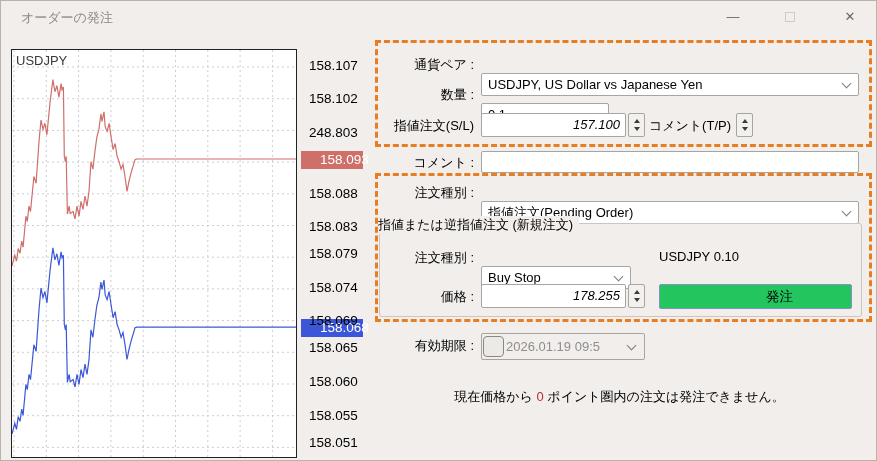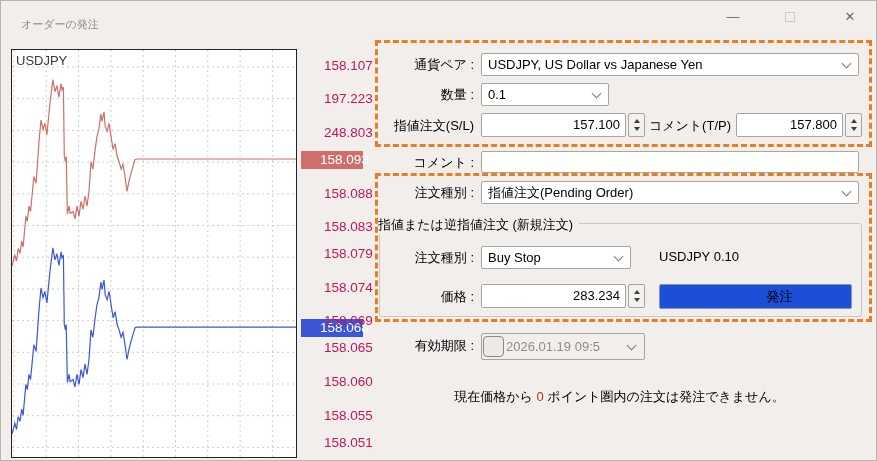--- a/index.html
+++ b/index.html
@@ -5,61 +5,61 @@
   * { box-sizing: border-box; margin: 0; padding: 0; }
   body {
     width: 877px; height: 461px; overflow: hidden;
     font-family: "Liberation Sans", "DejaVu Sans", sans-serif;
     background: #f1eeec;
   }
   .window { position: relative; width: 877px; height: 461px; background: #f1eeec; border: 1px solid #b9b3ae; }
 
   
   .titlebar { position: absolute; left: 0; top: 0; width: 100%; height: 32px; }
-  .title { position: absolute; left: 20px; top: 8px; font-size: 11px; color: #8f8984; margin-top: 8px; }
+  .title { position: absolute; left: 20px; top: 8px; font-size: 13px; color: #8f8984; }
   .wbtn { position: absolute; top: 4px; width: 30px; height: 24px; text-align: center; color: #6b6663; font-size: 13px; line-height: 24px; cursor: default; }
   .wbtn-min { left: 717px; }
   .wbtn-max { left: 774px; }
   .maxbox { display: inline-block; width: 10px; height: 10px; border: 1px solid #d0cbc7; margin-top: 7px; }
   .wbtn-close { left: 834px; }
 
   
   .chart-area { position: absolute; left: 10px; top: 48px; width: 350px; height: 409px; }
   .chart-box { position: absolute; left: 0; top: 0; width: 286px; height: 409px; background: #fff; border: 1px solid #222; }
   .chart-box svg { position: absolute; left: 0; top: 0; width: 100%; height: 100%; }
   .symbol { position: absolute; left: 4px; top: 3px; font-size: 13px; font-weight: normal; color: #39393b; }
   .price-scale { position: absolute; left: 288px; top: 0; width: 72px; height: 409px; }
-  .tick { position: absolute; left: 25px; font-size: 13.5px; color: #be185d; white-space: nowrap; }
+  .tick { position: absolute; left: 10px; font-size: 13.5px; color: #000000; white-space: nowrap; }
   .plabel { position: absolute; left: 2px; width: 62px; height: 18px; line-height: 18px; padding-left: 19px; font-size: 13.5px; color: #fff; }
 
   
   .form { position: absolute; left: 360px; top: 32px; width: 517px; height: 429px; font-size: 13px; color: #000; }
   .dashbox { position: absolute; border: 3px dashed #e87e22; }
   .dash1 { left: 14px; top: 7px; width: 497px; height: 107px; }
   .dash2 { left: 14px; top: 140px; width: 497px; height: 149px; }
 
   .flabel { position: absolute; left: 0; width: 113px; text-align: right; white-space: nowrap; }
   .combo { position: absolute; height: 23px; background: #fff; border: 1px solid #a8a4a0; border-radius: 2px;
-           line-height: 21px; padding-left: 6px; padding-right: 20px; white-space: nowrap; overflow: hidden; }
+           line-height: 21px; padding-left: 6px; padding-right: 20px; white-space: nowrap; overflow: hidden; margin-top: 20px; }
   .chev { position: absolute; right: 8px; top: 6px; width: 7px; height: 7px;
           border-right: 1.5px solid #7b7b7b; border-bottom: 1.5px solid #7b7b7b; transform: rotate(45deg); }
-  .spinrow { position: absolute; display: flex; gap: 2px; height: 24px; }
+  .spinrow { position: absolute; display: flex; gap: 2px; height: 24px; font-style: italic; }
   .numfield { height: 24px; background: #fff; border: 1px solid #a8a4a0; border-radius: 2px;
               text-align: right; padding-right: 5px; line-height: 22px; }
   .spinner { width: 17px; height: 24px; border: 1px solid #a8a4a0; border-radius: 2px; background: #f3f1ee;
              display: flex; flex-direction: column; align-items: center; justify-content: space-evenly; }
   .tri-up { width: 0; height: 0; border-left: 3.5px solid transparent; border-right: 3.5px solid transparent; border-bottom: 4.5px solid #3c3c3c; }
   .tri-dn { width: 0; height: 0; border-left: 3.5px solid transparent; border-right: 3.5px solid transparent; border-top: 4.5px solid #3c3c3c; }
   .textfield { position: absolute; height: 22px; background: #fff; border: 1px solid #a8a4a0; border-radius: 2px; line-height: 20px; padding-left: 5px; }
 
   .groupbox { position: absolute; left: 18px; top: 190px; width: 483px; height: 94px; border: 1px solid #cbc6c1; border-radius: 3px; }
   .grouptitle { position: absolute; left: 17px; top: 183px; background: #f1eeec; padding-right: 6px; white-space: nowrap; }
 
   .info-text { position: absolute; white-space: nowrap; }
-  .place-btn { position: absolute; left: 298px; top: 251px; width: 193px; height: 25px; background: #1d4ed8;
+  .place-btn { position: absolute; left: 298px; top: 251px; width: 193px; height: 25px; background: #22c55e;
                border: 1px solid #8293c4; border-radius: 2px; text-align: center; line-height: 23px; font-size: 13.5px; color: #000; cursor: default; padding-left: 48px; }
 
   .expiry { position: absolute; left: 120px; top: 300px; width: 164px; height: 27px; border: 1px solid #a8a4a0; border-radius: 2px;
             background: #f1eeec; display: flex; align-items: center; }
   .expiry-cb { width: 21px; height: 21px; margin-left: 1px; border: 1.5px solid #8b8884; border-radius: 4px; background: #eceae7; flex: 0 0 auto; }
   .expiry-val { color: #8e8e8e; padding-left: 2px; white-space: nowrap; overflow: hidden; flex: 1; }
   .expiry .chev { position: static; margin-right: 9px; margin-top: -3px; flex: 0 0 auto; }
 
   .warning { position: absolute; left: 0; top: 355px; width: 100%; text-align: center; white-space: nowrap; }
   .warn-num { color: #b5302a; }
@@ -103,21 +103,21 @@
           <line x1="260.4" y1="0" x2="260.4" y2="407" stroke="#cdcdcd" stroke-width="1" stroke-dasharray="2 3"></line>
           <polyline points="0.0,215.9 2.8,205.2 4.5,211.2 6.2,198.5 8.0,203.2 9.7,191.1 11.1,197.1 13.9,166.2 15.3,171.5 17.0,156.1 18.5,161.5 21.9,126.5 24.1,133.2 27.0,91.5 29.0,70.0 31.0,79.4 32.9,73.3 34.9,84.8 38.1,51.8 40.9,29.6 42.9,41.7 44.9,35.7 46.9,47.1 49.1,33.6 50.0,39.7 51.4,37.0 52.3,106.3 53.4,111.7 54.2,106.3 55.4,164.1 57.1,156.1 58.2,163.5 61.1,161.5 63.0,168.9 65.0,156.1 67.0,166.2 69.0,151.4 71.0,159.4 73.0,146.0 75.0,156.1 77.0,141.3 79.0,111.7 80.9,119.1 82.9,101.6 84.9,86.8 86.9,79.4 88.9,63.9 90.0,71.3 92.0,61.9 93.2,76.7 95.1,81.4 97.1,73.3 99.1,86.8 101.1,99.6 103.1,93.5 105.1,106.3 107.1,111.7 109.1,119.1 111.0,114.4 113.0,126.5 115.0,141.3 117.0,131.2 119.0,123.1 121.0,116.4 123.0,109.7 125.0,109.0 284.0,109.0" fill="none" stroke="#cf6f6a" stroke-width="1.2"></polyline>
           <polyline points="0.0,384.1 2.8,373.4 4.5,379.4 6.2,366.6 8.0,371.3 9.7,359.2 11.1,365.3 13.9,334.3 15.3,339.7 17.0,324.3 18.5,329.6 21.9,294.7 24.1,301.4 27.0,259.7 29.0,238.1 31.0,247.6 32.9,241.5 34.9,252.9 38.1,220.0 40.9,197.8 42.9,209.9 44.9,203.8 46.9,215.3 49.1,201.8 50.0,207.9 51.4,205.2 52.3,274.5 53.4,279.9 54.2,274.5 55.4,332.3 57.1,324.3 58.2,331.7 61.1,329.6 63.0,337.0 65.0,324.3 67.0,334.3 69.0,319.5 71.0,327.6 73.0,314.2 75.0,324.3 77.0,309.5 79.0,279.9 80.9,287.3 82.9,269.8 84.9,255.0 86.9,247.6 88.9,232.1 90.0,239.5 92.0,230.1 93.2,244.9 95.1,249.6 97.1,241.5 99.1,255.0 101.1,267.7 103.1,261.7 105.1,274.5 107.1,279.9 109.1,287.3 111.0,282.5 113.0,294.7 115.0,309.5 117.0,299.4 119.0,291.3 121.0,284.6 123.0,277.8 125.0,277.2 284.0,277.2" fill="none" stroke="#3b57d7" stroke-width="1.2"></polyline>
         </svg>
       <span class="symbol">USDJPY</span>
     </div>
     <div class="price-scale" id="price-scale">
       <div class="plabel" id="ask-label" style="top: 102px; background: rgb(207, 111, 106);">158.093</div>
       <div class="plabel" id="bid-label" style="top: 270.182px; background: rgb(59, 87, 215);">158.068</div>
     <div class="tick" style="top: 8.81818px;">158.107</div>
-        <div class="tick" style="top: 42.4545px;">197.223</div>
+        <div class="tick" style="top: 42.4545px;">158.102</div>
         <div class="tick" style="top: 76.0909px;">248.803</div>
         <div class="tick" style="top: 136.636px;">158.088</div>
         <div class="tick" style="top: 170.273px;">158.083</div>
         <div class="tick" style="top: 197.182px;">158.079</div>
         <div class="tick" style="top: 230.818px;">158.074</div>
         <div class="tick" style="top: 264.455px;">158.069</div>
         <div class="tick" style="top: 291.364px;">158.065</div>
         <div class="tick" style="top: 325px;">158.060</div>
         <div class="tick" style="top: 358.636px;">158.055</div>
         <div class="tick" style="top: 385.545px;">158.051</div>
@@ -143,21 +143,20 @@
     <div class="flabel" style="top:84px">指値注文(S/L)</div>
     <div class="spinrow" style="left:120px; top:80px">
       <div class="numfield" style="width:145px">157.100</div>
       <div class="spinner">
         <span class="tri-up"></span>
         <span class="tri-dn"></span>
       </div>
     </div>
     <div class="flabel" style="left:262px; top:84px; width:108px">コメント(T/P)</div>
     <div class="spinrow" style="left:375px; top:80px">
-      <div class="numfield" style="width:107px">157.800</div>
       <div class="spinner">
         <span class="tri-up"></span>
         <span class="tri-dn"></span>
       </div>
     </div>
 
     <div class="flabel" style="top:121px">コメント :</div>
     <div class="textfield" style="left:120px; top:118px; width:378px"></div>
 
     <div class="flabel" style="top:151px">注文種別 :</div>
@@ -171,21 +170,21 @@
 
     <div class="flabel" style="top:216px">注文種別 :</div>
     <div class="combo" style="left:120px; top:213px; width:150px">
       <span>Buy Stop</span>
       <span class="chev"></span>
     </div>
     <div class="info-text" style="left:298px; top:216px">USDJPY 0.10</div>
 
     <div class="flabel" style="top:255px">価格 :</div>
     <div class="spinrow" style="left:120px; top:251px">
-      <div class="numfield" style="width:145px">283.234</div>
+      <div class="numfield" style="width:145px">178.255</div>
       <div class="spinner">
         <span class="tri-up"></span>
         <span class="tri-dn"></span>
       </div>
     </div>
     <div class="place-btn">発注</div>
 
     <div class="flabel" style="top:304px">有効期限 :</div>
     <div class="expiry">
       <span class="expiry-cb"></span>

